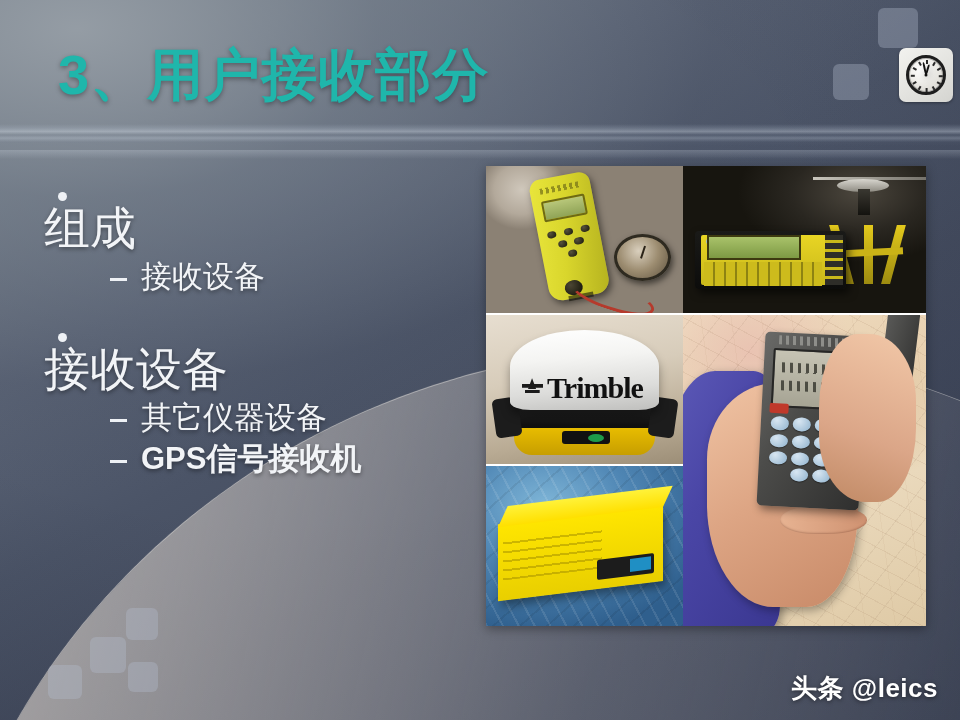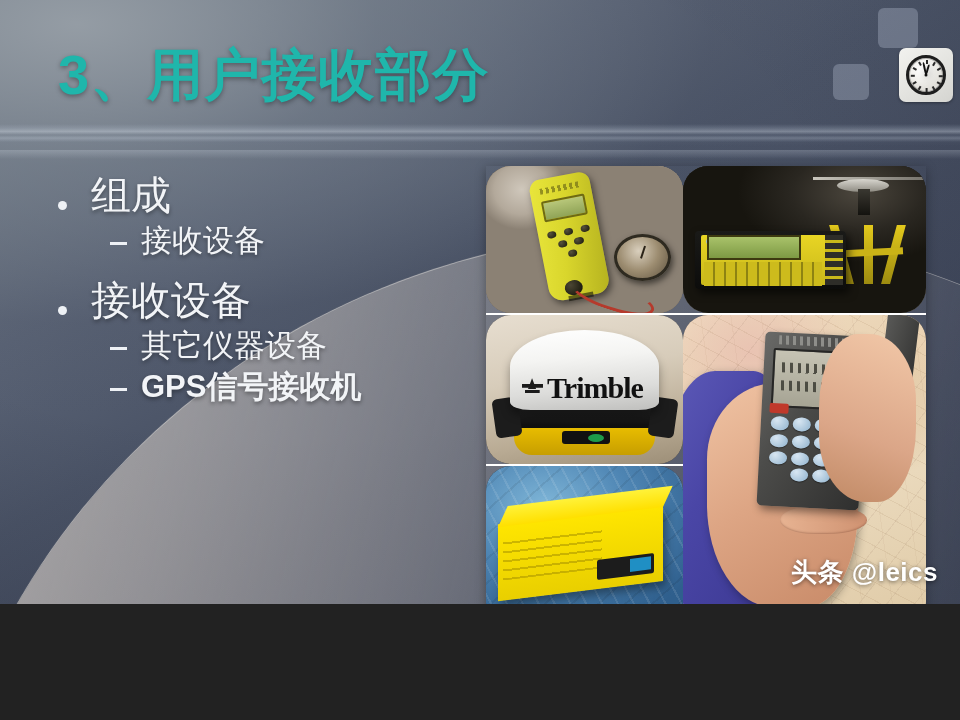--- a/index.html
+++ b/index.html
@@ -1,21 +1,21 @@
 <!DOCTYPE html>
 <html><head>
 <meta charset="utf-8">
 <title>Slide</title>
 <style>
   html,body{margin:0;padding:0;background:#222;}
   *{box-sizing:border-box;}
 
   .slide{
     position:relative;
-    width:960px;height:604px;
+    width:960px;height:720px;
     overflow:hidden;
     font-family:"Liberation Sans","DejaVu Sans",sans-serif;
     background:#434b5e;
   }
 
   
   .bg-base{
     position:absolute;inset:0;
     background:
       radial-gradient(120% 90% at 8% 4%, rgba(150,158,166,0.95) 0%, rgba(120,130,142,0.55) 26%, rgba(70,78,94,0.12) 55%, rgba(60,68,86,0) 72%),
@@ -104,24 +104,25 @@
     text-shadow:0 2px 5px rgba(0,0,0,0.35);
     white-space:nowrap;
   }
 
   
   .body{
     position:absolute;left:44px;top:172px;width:430px;
     color:#f2f4f7;
   }
   .lvl1{
-    display:flex;align-items:center;
-    font-size:40px;line-height:1.18;
+    display:flex;align-items:flex-start;
+    font-size:46px;line-height:1.18;
     margin:0 0 2px 0;
     text-shadow:0 2px 4px rgba(0,0,0,0.40);
+    flex-direction:column;
   }
   .lvl1 .dot{
     flex:0 0 auto;
     width:9px;height:9px;border-radius:50%;
     background:#eef1f5;
     margin:20px 24px 0 14px;
   }
   .lvl2{
     display:flex;align-items:flex-start;
     font-size:31px;line-height:1.22;
@@ -140,21 +141,21 @@
   
   .collage{
     position:absolute;left:486px;top:166px;
     width:440px;height:460px;
     display:grid;
     grid-template-columns:197px 243px;
     grid-template-rows:147px 2px 149px 2px 160px;
     gap:0;
     box-shadow:0 3px 10px rgba(0,0,0,0.35);
   }
-  .cell{position:relative;overflow:hidden;background:#2b2b2b;border-radius:25px;}
+  .cell{position:relative;overflow:hidden;background:#2b2b2b;}
   .c-tl{grid-column:1;grid-row:1;}
   .c-ml{grid-column:1;grid-row:3;}
   .c-bl{grid-column:1;grid-row:5;}
   .c-tr{grid-column:2;grid-row:1;}
   .c-br{grid-column:2;grid-row:3 / span 3;}
   .spacer-l1{grid-column:1;grid-row:2;background:#ffffff;}
   .spacer-l2{grid-column:1;grid-row:4;background:#ffffff;}
   .spacer-r1{grid-column:2;grid-row:2;background:#ffffff;}
 
   

